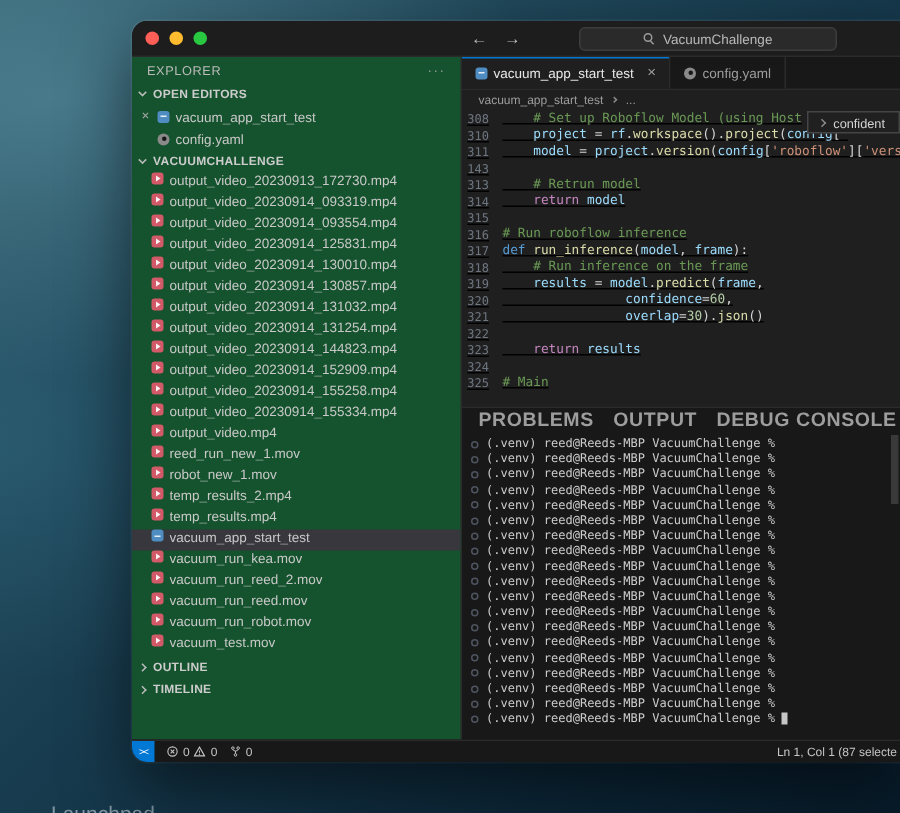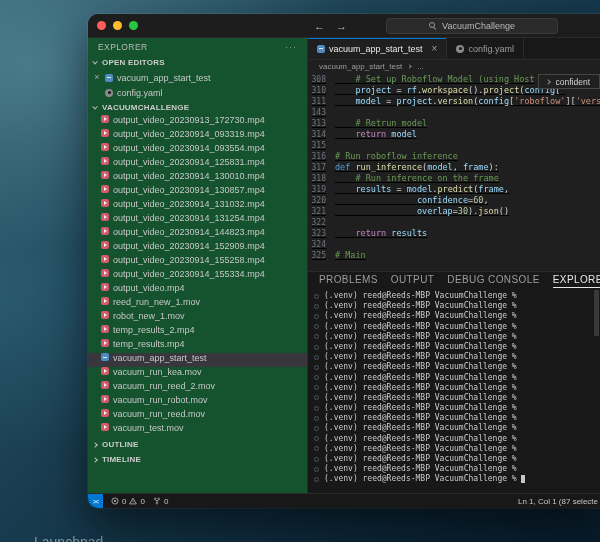--- a/index.html
+++ b/index.html
@@ -83,21 +83,21 @@
   .ln { width:27px; flex:none; text-align:right; padding-right:9px; color:#6e7681; font-size:8px; }
   .ct { white-space:pre; }
   .tok-pl{color:#d4d4d4}.tok-cm{color:#6a9955}.tok-kw{color:#c586c0}.tok-kw2{color:#569cd6}
   .tok-fn{color:#dcdcaa}.tok-var{color:#9cdcfe}.tok-str{color:#ce9178}.tok-num{color:#b5cea8}.tok-cls{color:#4ec9b0}
   .suggest { position:absolute; top:1px; right:0; height:15px; display:flex; align-items:center; gap:6px;
     padding:0 9px 0 7px; background:#202020; border:1px solid #454545;
     font-family:"Liberation Sans", sans-serif; font-size:8.5px; color:#d4d4d4; }
 
   
   .paneltabs { height:17px; flex:none; display:flex; align-items:center; gap:13px; padding:0 11px;
-    border-top:1px solid #2b2b2b; background:#181818; font-size:10px; color:#9d9d9d; letter-spacing:.4px; }
+    border-top:1px solid #2b2b2b; background:#181818; font-size:13px; color:#9d9d9d; letter-spacing:.4px;font-weight:bold; }
   .ptab { height:100%; display:flex; align-items:center; border-bottom:1px solid transparent; white-space:nowrap; }
   .ptab.active { color:#e7e7e7; border-bottom-color:#e7e7e7; }
   .terminal { flex:1; min-height:0; position:relative; overflow:hidden; background:#181818;
     font-family:"DejaVu Sans Mono", monospace; font-size:8px; color:#cccccc; padding:3px 0 0 6px; }
   .tline { height:10.2px; line-height:10.2px; display:flex; align-items:center; white-space:pre; }
   .tdot { width:5px; height:5px; flex:none; border:1px solid #4e5560; border-radius:50%; margin-right:5px; }
   .tcursor { display:inline-block; width:4px; height:8px; background:#c6c6c6; margin-left:4px; }
   .tscroll { position:absolute; right:1px; top:2px; width:5px; height:46px; background:rgba(121,121,121,.35); }
 
   
@@ -235,25 +235,25 @@
             <div class="frow">
               <span class="ic ic-video"></span>
               <span class="fname">vacuum_run_kea.mov</span>
             </div>
             <div class="frow">
               <span class="ic ic-video"></span>
               <span class="fname">vacuum_run_reed_2.mov</span>
             </div>
             <div class="frow">
               <span class="ic ic-video"></span>
+              <span class="fname">vacuum_run_reed.mov</span>
+            </div>
+            <div class="frow">
+              <span class="ic ic-video"></span>
               <span class="fname">vacuum_run_robot.mov</span>
-            </div>
-            <div class="frow">
-              <span class="ic ic-video"></span>
-              <span class="fname">vacuum_run_reed.mov</span>
             </div>
             <div class="frow">
               <span class="ic ic-video"></span>
               <span class="fname">vacuum_test.mov</span>
             </div>
           </div>
         <div class="sec-head">
           <span class="chev right"></span>
           <span>OUTLINE</span>
         </div>

